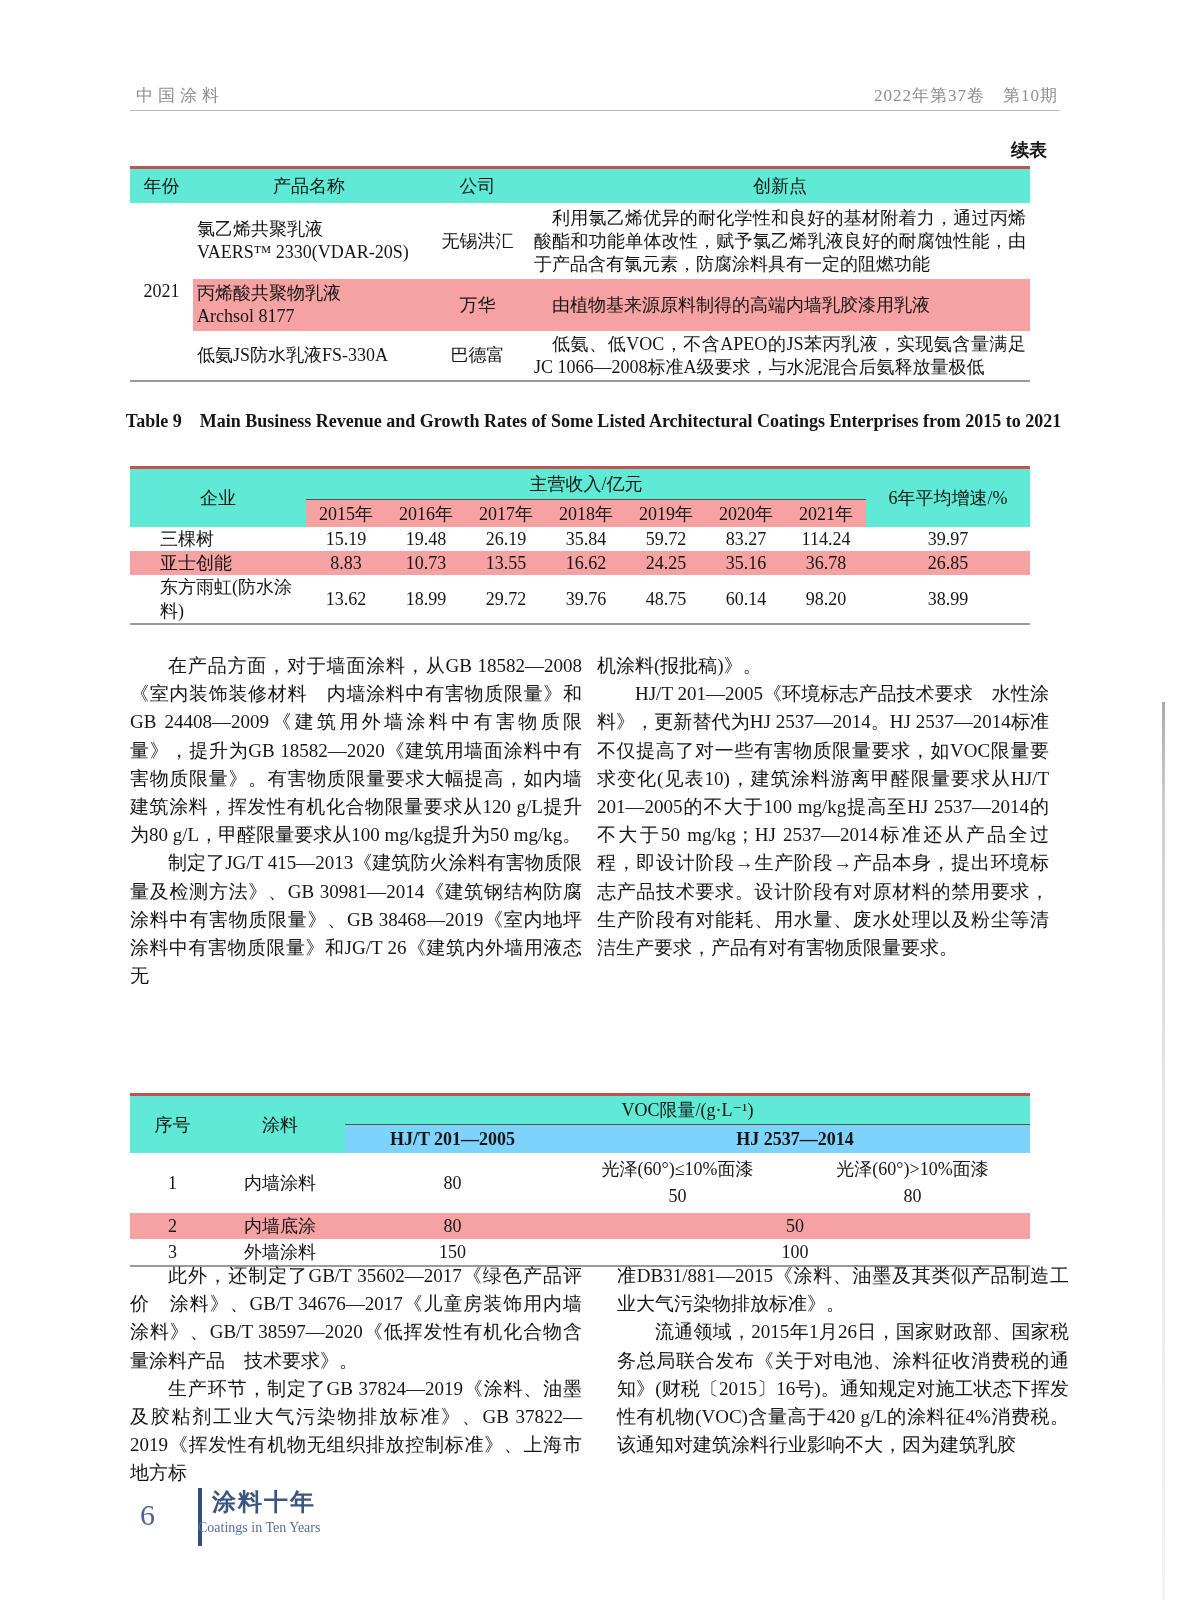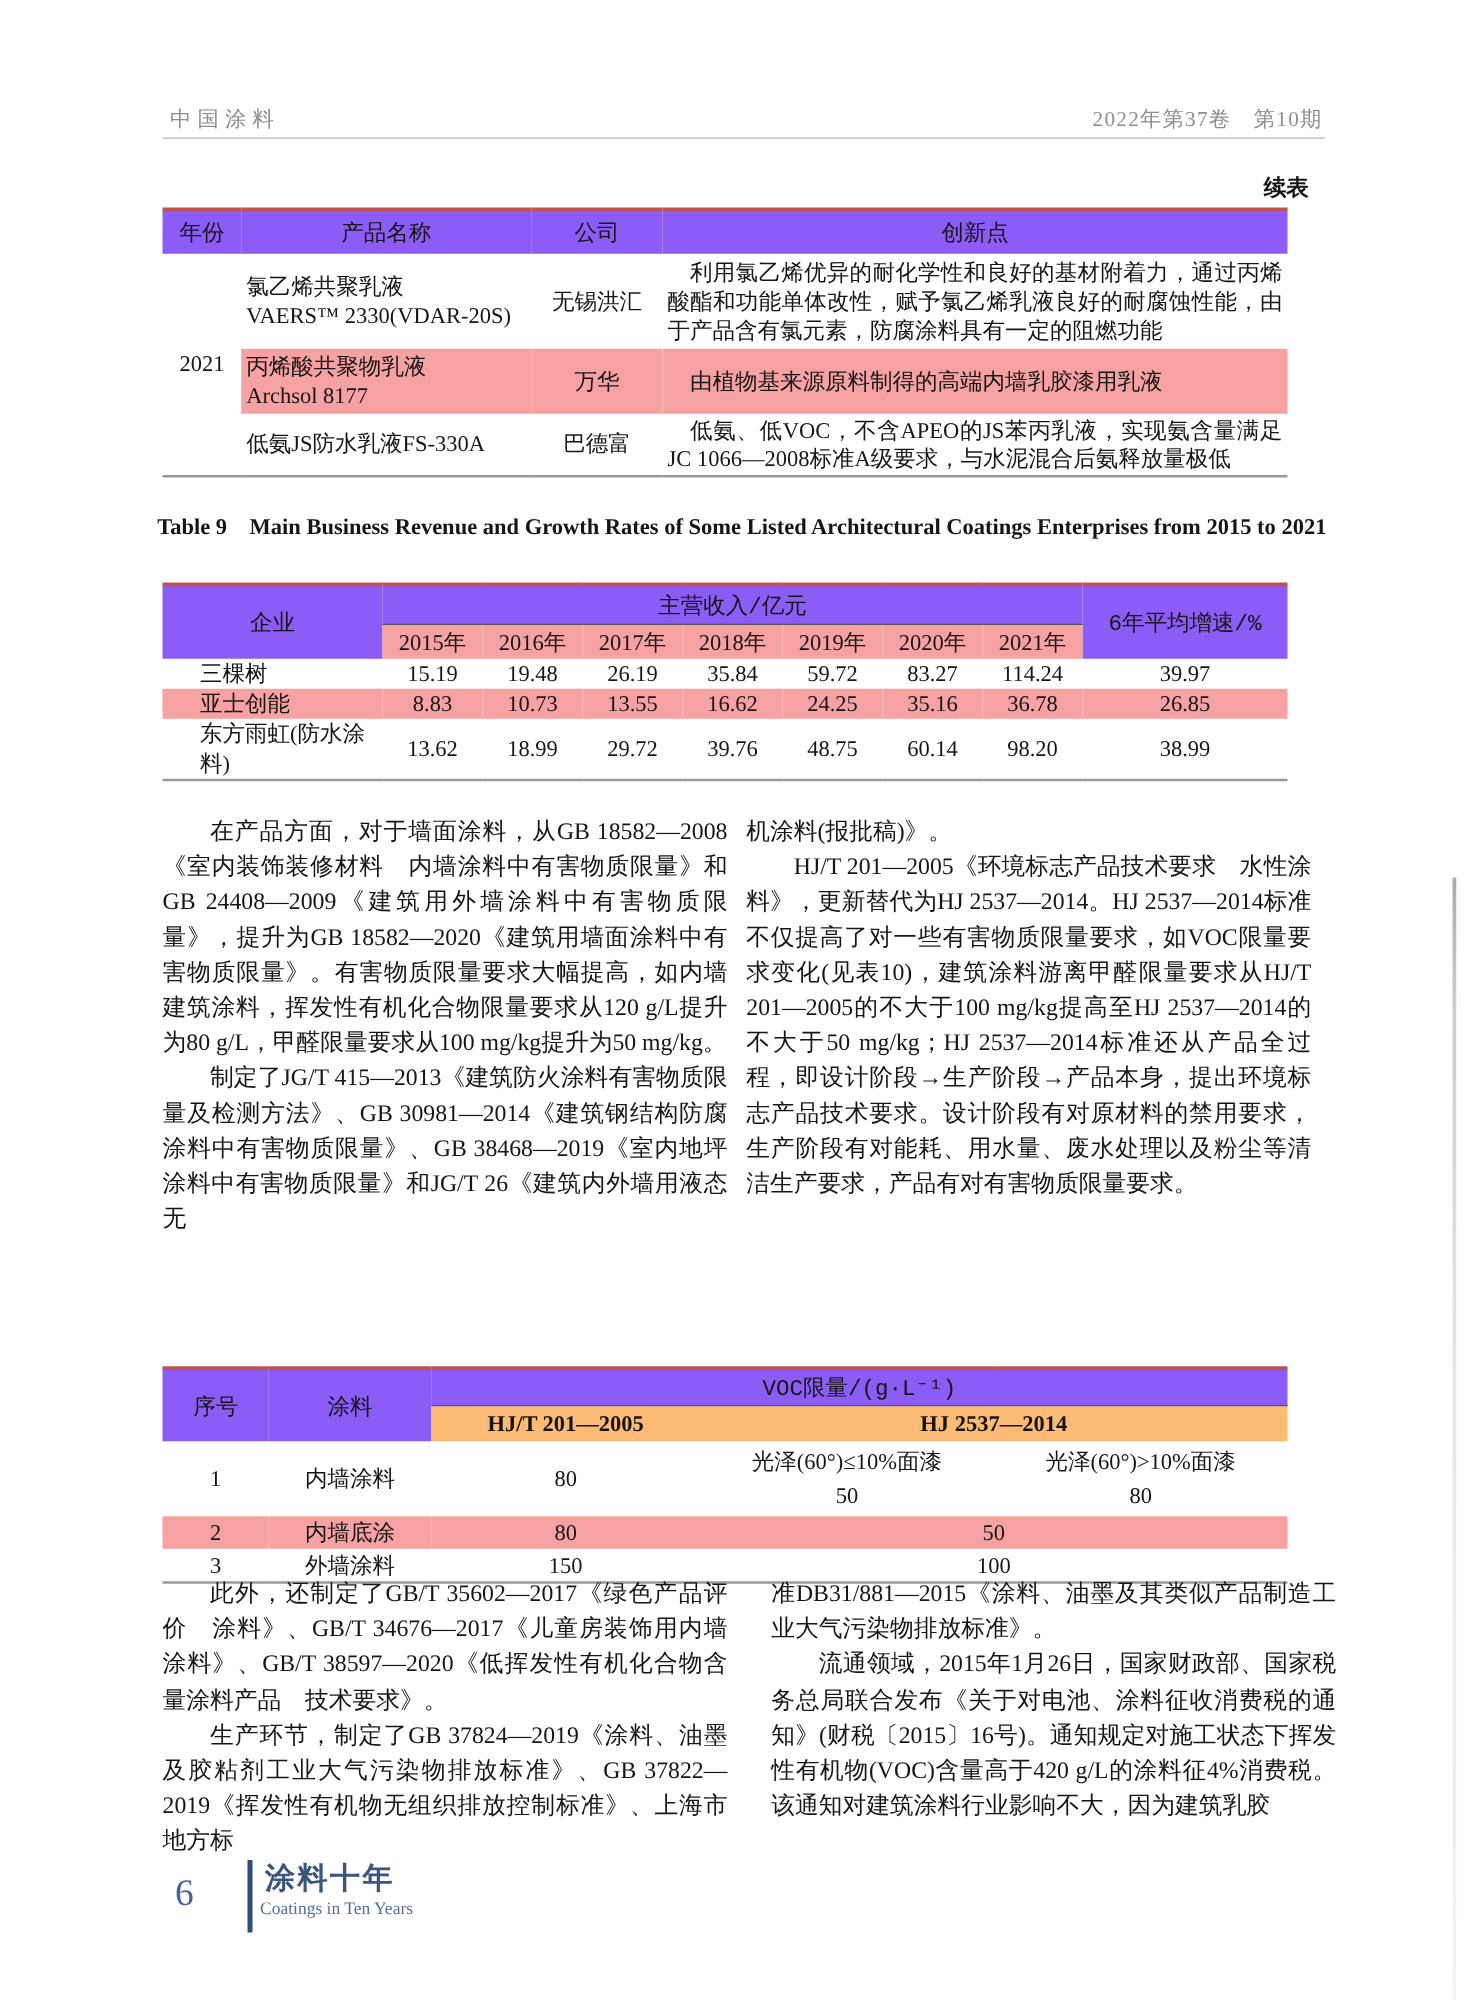--- a/index.html
+++ b/index.html
@@ -10,21 +10,21 @@
   
   .runhead{position:absolute;left:130px;top:84px;width:930px;height:26px;
     border-bottom:1.5px solid #b9b9b9;color:#8d8d8d;font-size:17px;}
   .runhead .jname{position:absolute;left:6px;top:0;letter-spacing:5px;}
   .runhead .jissue{position:absolute;right:2px;top:0;letter-spacing:1px;}
   
   .contlabel{position:absolute;right:140px;top:138px;font-weight:bold;font-size:18px;margin-left:11px;}
   
   table.ptable{border-collapse:collapse;table-layout:fixed;width:900px;font-size:18px;}
   table.ptable td,table.ptable th{padding:0 4px;vertical-align:middle;font-weight:normal;}
-  .thead-pink th{background:#8b5cf6;font-weight:bold;font-family:Liberation Mono, monospace;}
+  .thead-pink th{background:#5eead4;font-weight:bold;}
   .pinkcell{background:#f7a2a2;}
   .toprule{border-top:3px solid #c25252;}
   .botrule{border-bottom:2px solid #9a9a9a;}
   .rule-under{border-bottom:1px solid #555;}
   .tc{text-align:center;}
   .tl{text-align:left;}
   .just{text-align:justify;}
   .ind1{text-indent:1em;}
   .t1{position:absolute;left:130px;top:166px;}
   .t1 th{height:34px;}
@@ -32,34 +32,34 @@
   .t9wrap{position:absolute;left:0;top:408px;width:1187px;}
   .tbl-title-zh{text-align:center;font-weight:bold;font-size:20px;line-height:26px;}
   .tbl-title-en{text-align:center;font-weight:bold;font-size:18px;line-height:26px;}
   .t9{position:absolute;left:130px;top:466px;}
   .t9 .grp{height:30px;}
   .t9 .yr{height:27px;background:#f7a2a2;}
   .t9 td{height:20px;}
   .t10wrap{position:absolute;left:0;top:1002px;width:1187px;}
   .t10{position:absolute;left:130px;top:1060px;margin-top:33px;}
   .t10 .grp{height:28px;}
-  .t10 .sub{height:28px;background:#fdba74;font-weight:bold;}
+  .t10 .sub{height:28px;background:#7dd3fc;font-weight:bold;}
   .t10 td{height:26px;}
   .t10 .dbl{line-height:27px;padding-top:3px;padding-bottom:3px;}
   
   .bodycol{position:absolute;width:452px;font-size:19px;line-height:28.2px;text-align:justify;}
   .bodycol p{margin:0;text-indent:2em;}
   .bodycol p.cont{text-indent:0;}
   
   .pagefoot{position:absolute;left:140px;top:1486px;height:64px;color:#3e5c8f;}
   .pf-num{position:absolute;left:0;top:12px;font-size:30px;color:#46639a;}
   .pf-bar{position:absolute;left:58px;top:2px;width:4px;height:58px;background:#2f4d7d;}
   .pf-zh{position:absolute;left:72px;top:0px;font-size:24px;font-weight:bold;color:#3a567f;
     font-family:"Liberation Sans","DejaVu Sans",sans-serif;letter-spacing:2px;white-space:nowrap;}
-  .pf-en{position:absolute;left:68px;top:34px;font-size:14px;color:#53709c;white-space:nowrap;}
+  .pf-en{position:absolute;left:58px;top:34px;font-size:14px;color:#53709c;white-space:nowrap;}
   
   .edge-line{position:absolute;left:1162px;top:702px;width:3px;height:898px;
     background:linear-gradient(to bottom,#ababab 0%,#cfcfcf 12%,#e7e7e7 45%,#f3f3f3 100%);}
 </style>
 </head>
 <body>
 
 <div class="page">
 
   <div class="runhead">

